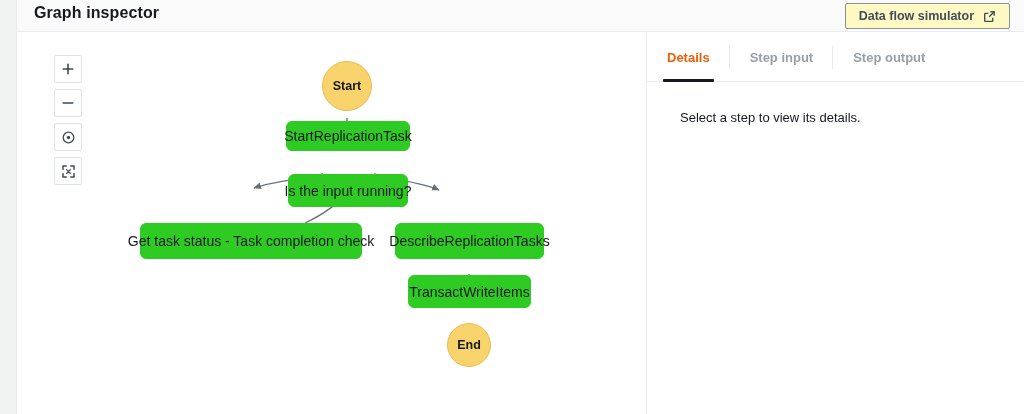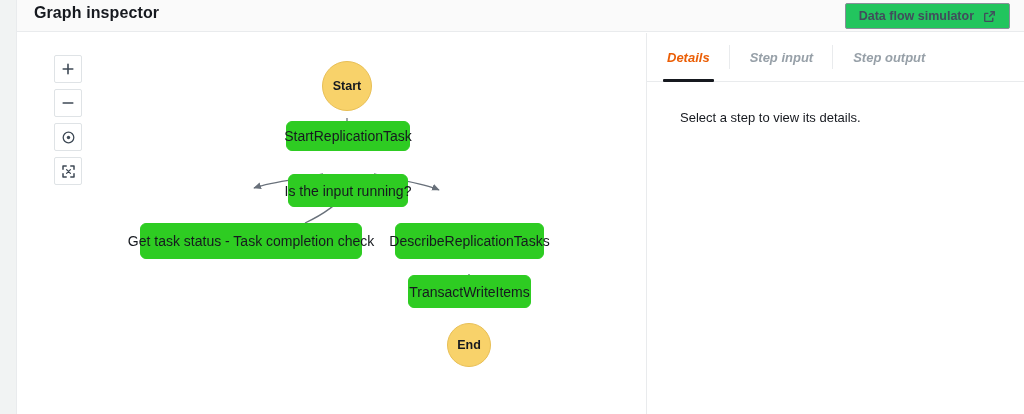--- a/index.html
+++ b/index.html
@@ -46,21 +46,21 @@
     white-space: nowrap;
   }
   .sim-button {
     position: absolute;
     right: 15px; top: 3px;
     height: 26px;
     padding: 0 13px;
     display: flex;
     align-items: center;
     gap: 9px;
-    background: #22c55e;
+    background: #fef9c3;
     border: 1px solid #889099;
     border-radius: 2px;
     font-size: 12.5px;
     font-weight: bold;
     color: #414d5c;
     cursor: pointer;
     box-sizing: border-box;
     white-space: nowrap;
   }
   .ext-icon { display: block; width: 13px; height: 13px; }
@@ -176,21 +176,20 @@
     position: relative;
     display: flex;
     align-items: center;
     padding: 0 20px;
     font-size: 13px;
     font-weight: bold;
     color: #97a0a8;
     cursor: pointer;
     white-space: nowrap;
     background: transparent;
-    font-style: italic;
   }
   .tab::after {
     content: "";
     position: absolute;
     right: 0; top: 12px;
     width: 1px; height: 24px;
     background: #e9ebed;
   }
   .tab:last-child::after { display: none; }
   .tab.active { color: #eb5f07; }

